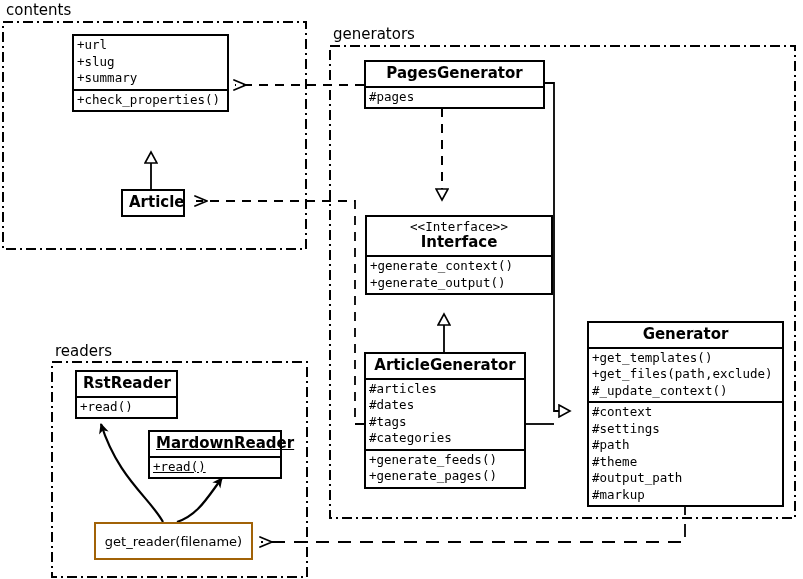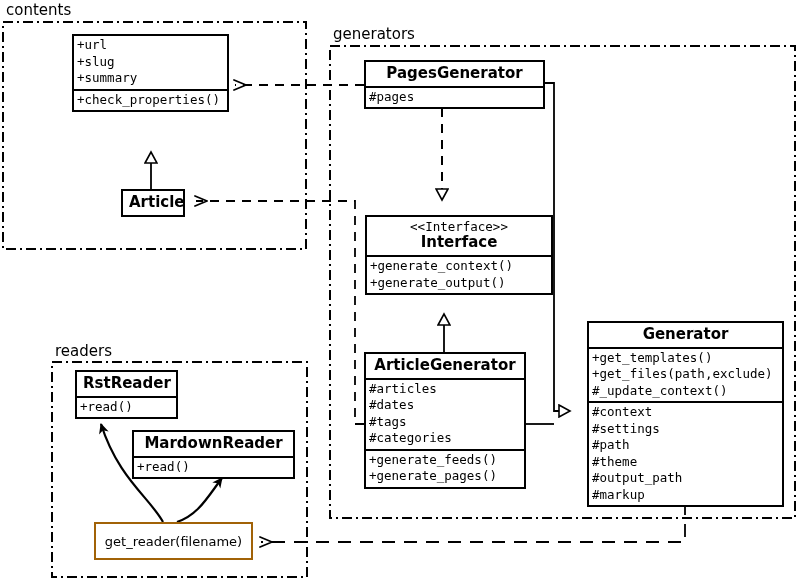--- a/index.html
+++ b/index.html
@@ -219,21 +219,21 @@
     </div>
   </div>
 
   <div class="uml" style="left:75px; top:370px; width:103px;">
     <div class="sect title">RstReader</div>
     <div class="sect members">
       <div>+read()</div>
     </div>
   </div>
 
-  <div class="uml" style="left:132px; top:430px; width:163px;">
+  <div class="uml" style="left:148px; top:430px; width:134px;text-decoration:underline;">
     <div class="sect title">MardownReader</div>
     <div class="sect members">
       <div>+read()</div>
     </div>
   </div>
 
   <div class="plain" style="left:94px; top:522px; width:159px; height:38px;">
     <span>get_reader(filename)</span>
   </div>
 

